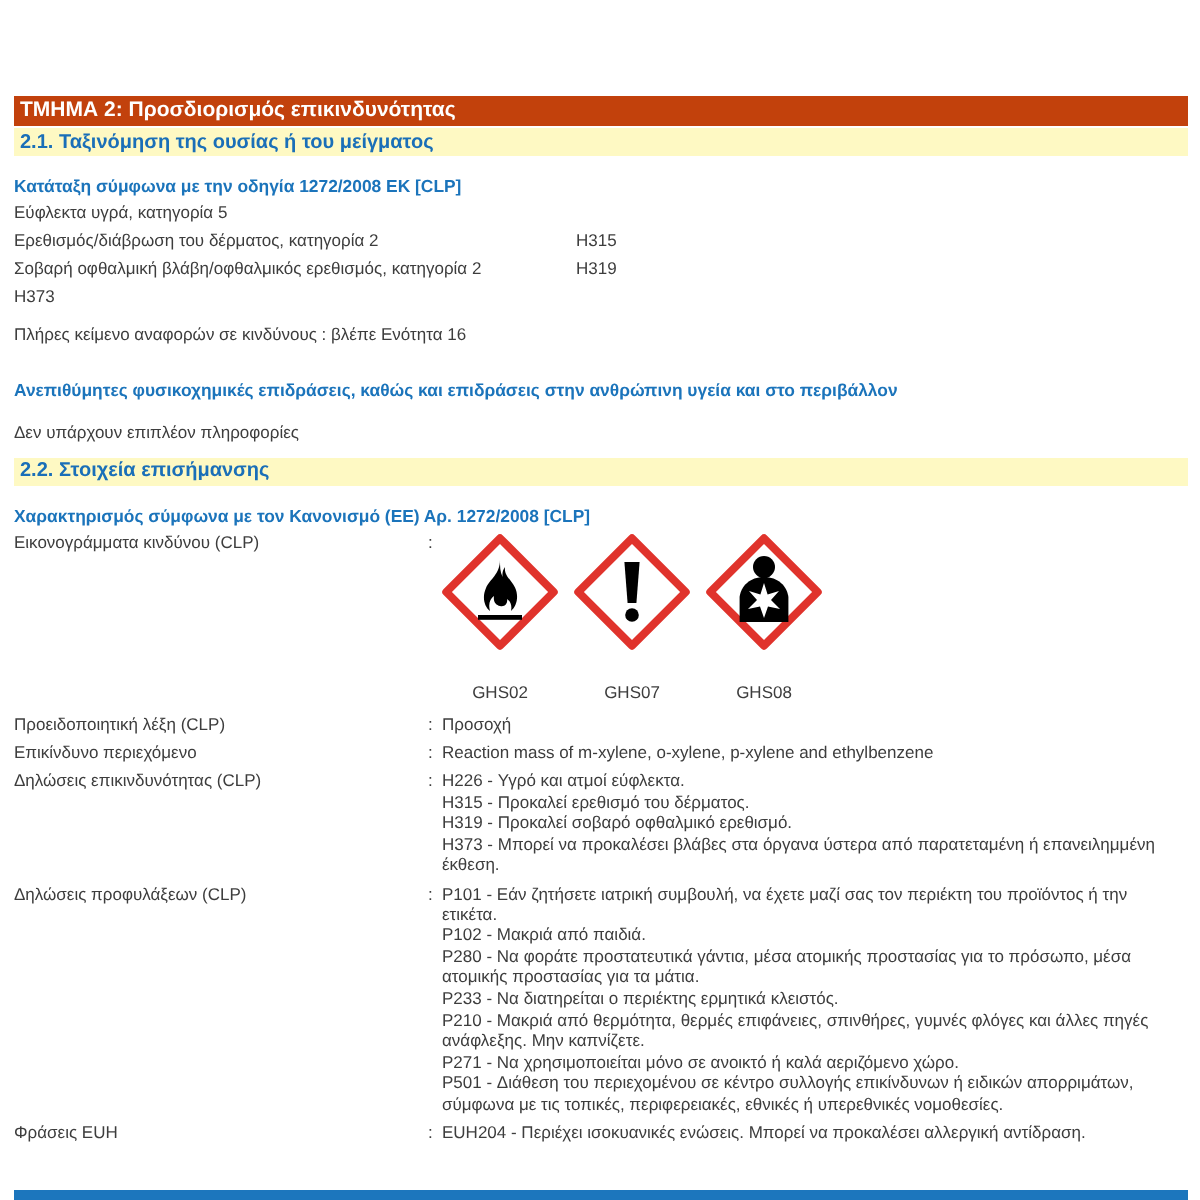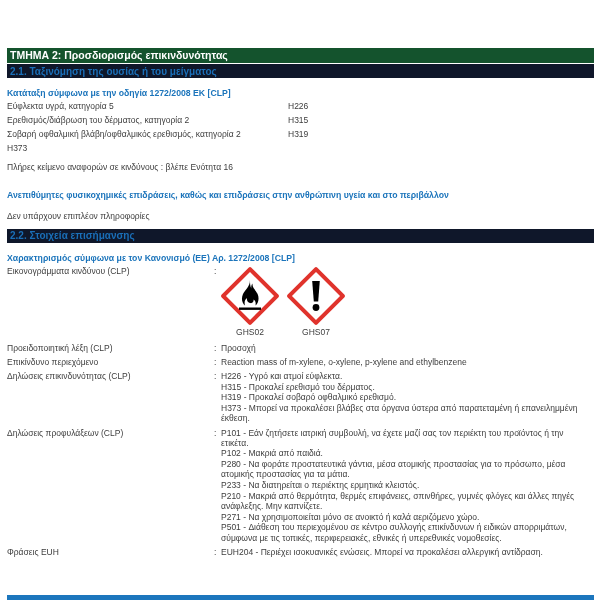--- a/index.html
+++ b/index.html
@@ -3,25 +3,25 @@
 <meta charset="utf-8">
 <style>
   html,body{margin:0;padding:0;}
   body{
     width:600px;height:600px;background:#ffffff;overflow:hidden;
     font-family:"Liberation Sans","DejaVu Sans",sans-serif;
     font-size:8.5px;color:#3d3d3d;position:relative;
   }
   .page{padding:48px 6px 0 7px;position:relative;}
   .bar-dark{
-    background:#14532d;color:#ffffff;font-weight:bold;font-size:10.5px;
+    background:#c2410c;color:#ffffff;font-weight:bold;font-size:10.5px;
     padding:2px 4px 2px 3px;line-height:11px;
   }
   .bar-light{
-    background:#0f172a;color:#1a6fb8;font-weight:bold;font-size:10px;
+    background:#fef9c3;color:#1a6fb8;font-weight:bold;font-size:10px;
     padding:1.5px 4px 1.5px 3px;line-height:11px;margin-top:1px;
   }
   .blue-heading{
     color:#1b74bb;font-weight:bold;margin-top:10px;margin-bottom:3px;
     font-size:8.7px;
   }
   .clsrow{display:flex;margin-bottom:3.5px;line-height:10.5px;}
   .clsrow .lbl{width:281px;flex:none;padding-right:8px;box-sizing:border-box;}
   .clsrow .code{flex:1;}
   .note{margin-top:8px;line-height:10.5px;}
@@ -30,21 +30,21 @@
   .bar22{margin-top:7px;}
   .lrow{display:flex;margin-bottom:3.5px;line-height:10.5px;}
   .lrow .lbl{width:207px;flex:none;}
   .lrow .colon{width:7px;flex:none;text-align:left;}
   .lrow .val{width:372px;flex:none;}
   .stline{margin-bottom:0.5px;line-height:10.2px;}
   .picto-row{align-items:flex-start;margin-bottom:6px;}
   .picto-strip{display:flex;gap:8px;margin-top:1px;}
   .picto{width:58px;text-align:center;}
   .picto svg{display:block;}
-  .picto .pcode{margin-top:2px;font-size:8.5px;color:#3d3d3d;}
+  .picto .pcode{margin-top:16px;font-size:8.5px;color:#3d3d3d;}
   .bottom-bar{
     position:absolute;left:7px;right:6px;bottom:0;height:5px;background:#1c76bd;
   }
 </style>
 </head>
 <body>
 
 <div class="page">
 
   <div class="bar-dark">
@@ -52,21 +52,20 @@
   </div>
   <div class="bar-light">
     <span>2.1. Ταξινόμηση της ουσίας ή του μείγματος</span>
   </div>
 
   <div class="blue-heading">Κατάταξη σύμφωνα με την οδηγία 1272/2008 ΕΚ [CLP]</div>
 
   <div>
     <div class="clsrow">
       <div class="lbl">Εύφλεκτα υγρά, κατηγορία 5</div>
-      <div class="code">H226</div>
     </div>
     <div class="clsrow">
       <div class="lbl">Ερεθισμός/διάβρωση του δέρματος, κατηγορία 2</div>
       <div class="code">H315</div>
     </div>
     <div class="clsrow">
       <div class="lbl">Σοβαρή οφθαλμική βλάβη/οφθαλμικός ερεθισμός, κατηγορία 2</div>
       <div class="code">H319</div>
     </div>
     <div class="clsrow">
@@ -102,20 +101,31 @@
         </div>
         <div class="picto">
           <span>
             <svg width="58" height="58" viewBox="0 0 58 58">
               <rect x="10" y="10" width="38" height="38" transform="rotate(45 29 29)" fill="#ffffff" stroke="#e0332c" stroke-width="4" stroke-linejoin="round"></rect>
               <polygon fill="#000000" points="25.2,14 32.8,14 31.2,34.5 26.8,34.5"></polygon>
               <circle cx="29" cy="40.5" r="3.4" fill="#000000"></circle>
             </svg>
           </span>
           <div class="pcode">GHS07</div>
+        </div>
+        <div class="picto">
+          <span>
+            <svg width="58" height="58" viewBox="0 0 58 58">
+              <rect x="10" y="10" width="38" height="38" transform="rotate(45 29 29)" fill="#ffffff" stroke="#e0332c" stroke-width="4" stroke-linejoin="round"></rect>
+              <circle cx="29" cy="16.5" r="5.5" fill="#000000"></circle>
+              <path fill="#000000" d="M29 21.5 C22 21.5 17.5 26 16.8 31.5 L16.8 44 L41.2 44 L41.2 31.5 C40.5 26 36 21.5 29 21.5 Z"></path>
+              <polygon fill="#ffffff" points="29,24.5 30.8,30.2 36.5,28.5 32.5,33 37,37.5 31,36.2 29,42 27,36.2 21,37.5 25.5,33 21.5,28.5 27.2,30.2"></polygon>
+            </svg>
+          </span>
+          <div class="pcode">GHS08</div>
         </div>
       </div>
     </div>
   </div>
 
   <div class="lrow">
     <div class="lbl">Προειδοποιητική λέξη (CLP)</div>
     <div class="colon">:</div>
     <div class="val">Προσοχή</div>
   </div>

